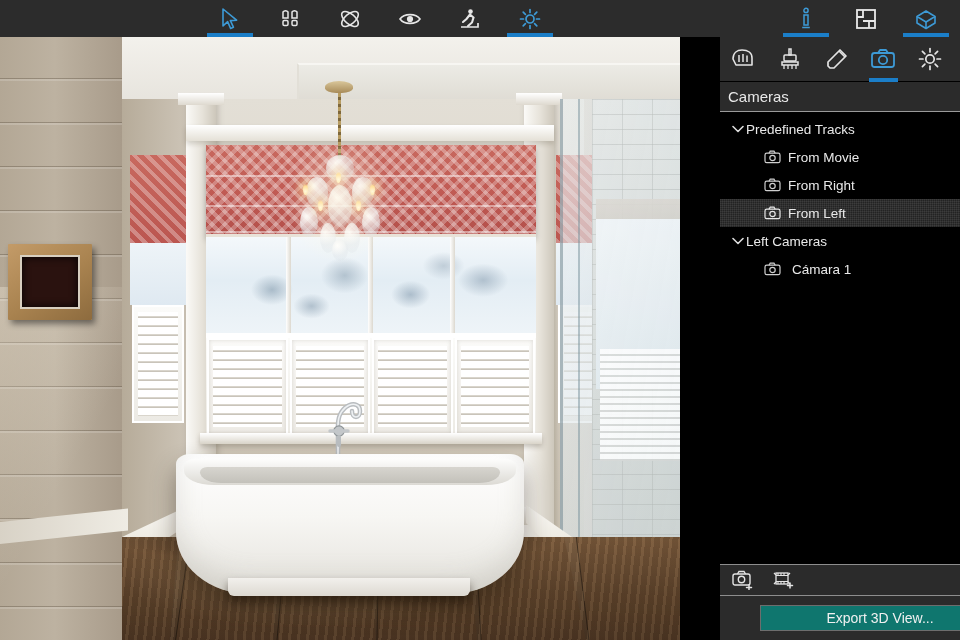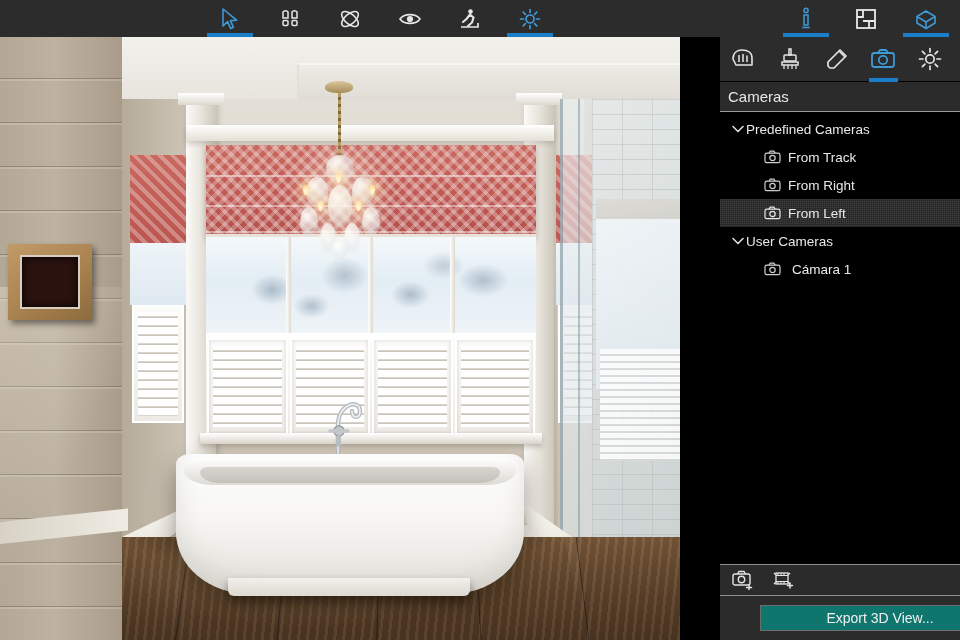--- a/index.html
+++ b/index.html
@@ -727,34 +727,34 @@
     <div id="panel-header">Cameras</div>
 
     <div id="tree">
 
       <div class="trow indent-0">
         <span class="chev">
           <svg width="12" height="8" viewBox="0 0 12 8">
               <path d="M1 1.5 L6 6.5 L11 1.5" fill="none" stroke="#dcdcdc" stroke-width="1.6" stroke-linecap="round" stroke-linejoin="round"></path>
             </svg>
         </span>
-        <span class="tlabel">Predefined Cameras</span>
+        <span class="tlabel">Predefined Tracks</span>
       </div>
 
 
       <div class="trow indent-1">
         <span class="chev empty"></span>
         <span class="ticon">
           <svg width="17" height="14" viewBox="0 0 17 14">
               <rect x="1" y="3.2" width="15" height="9.5" rx="1.8" fill="none" stroke="#cfcfcf" stroke-width="1.2"></rect>
               <path d="M5 3.2 L6.2 1.2 L10 1.2 L11.2 3.2" fill="none" stroke="#cfcfcf" stroke-width="1.2"></path>
               <circle cx="8.5" cy="8" r="2.7" fill="none" stroke="#cfcfcf" stroke-width="1.2"></circle>
             </svg>
         </span>
-        <span class="tlabel">From Track</span>
+        <span class="tlabel">From Movie</span>
       </div>
 
       <div class="trow indent-1">
         <span class="chev empty"></span>
         <span class="ticon">
           <svg width="17" height="14" viewBox="0 0 17 14">
               <rect x="1" y="3.2" width="15" height="9.5" rx="1.8" fill="none" stroke="#cfcfcf" stroke-width="1.2"></rect>
               <path d="M5 3.2 L6.2 1.2 L10 1.2 L11.2 3.2" fill="none" stroke="#cfcfcf" stroke-width="1.2"></path>
               <circle cx="8.5" cy="8" r="2.7" fill="none" stroke="#cfcfcf" stroke-width="1.2"></circle>
             </svg>
@@ -774,21 +774,21 @@
         <span class="tlabel">From Left</span>
       </div>
 
 
       <div class="trow indent-0">
         <span class="chev">
           <svg width="12" height="8" viewBox="0 0 12 8">
               <path d="M1 1.5 L6 6.5 L11 1.5" fill="none" stroke="#dcdcdc" stroke-width="1.6" stroke-linecap="round" stroke-linejoin="round"></path>
             </svg>
         </span>
-        <span class="tlabel">User Cameras</span>
+        <span class="tlabel">Left Cameras</span>
       </div>
 
       <div class="trow indent-1">
         <span class="chev empty"></span>
         <span class="ticon">
           <svg width="17" height="14" viewBox="0 0 17 14">
               <rect x="1" y="3.2" width="15" height="9.5" rx="1.8" fill="none" stroke="#cfcfcf" stroke-width="1.2"></rect>
               <path d="M5 3.2 L6.2 1.2 L10 1.2 L11.2 3.2" fill="none" stroke="#cfcfcf" stroke-width="1.2"></path>
               <circle cx="8.5" cy="8" r="2.7" fill="none" stroke="#cfcfcf" stroke-width="1.2"></circle>
             </svg>

